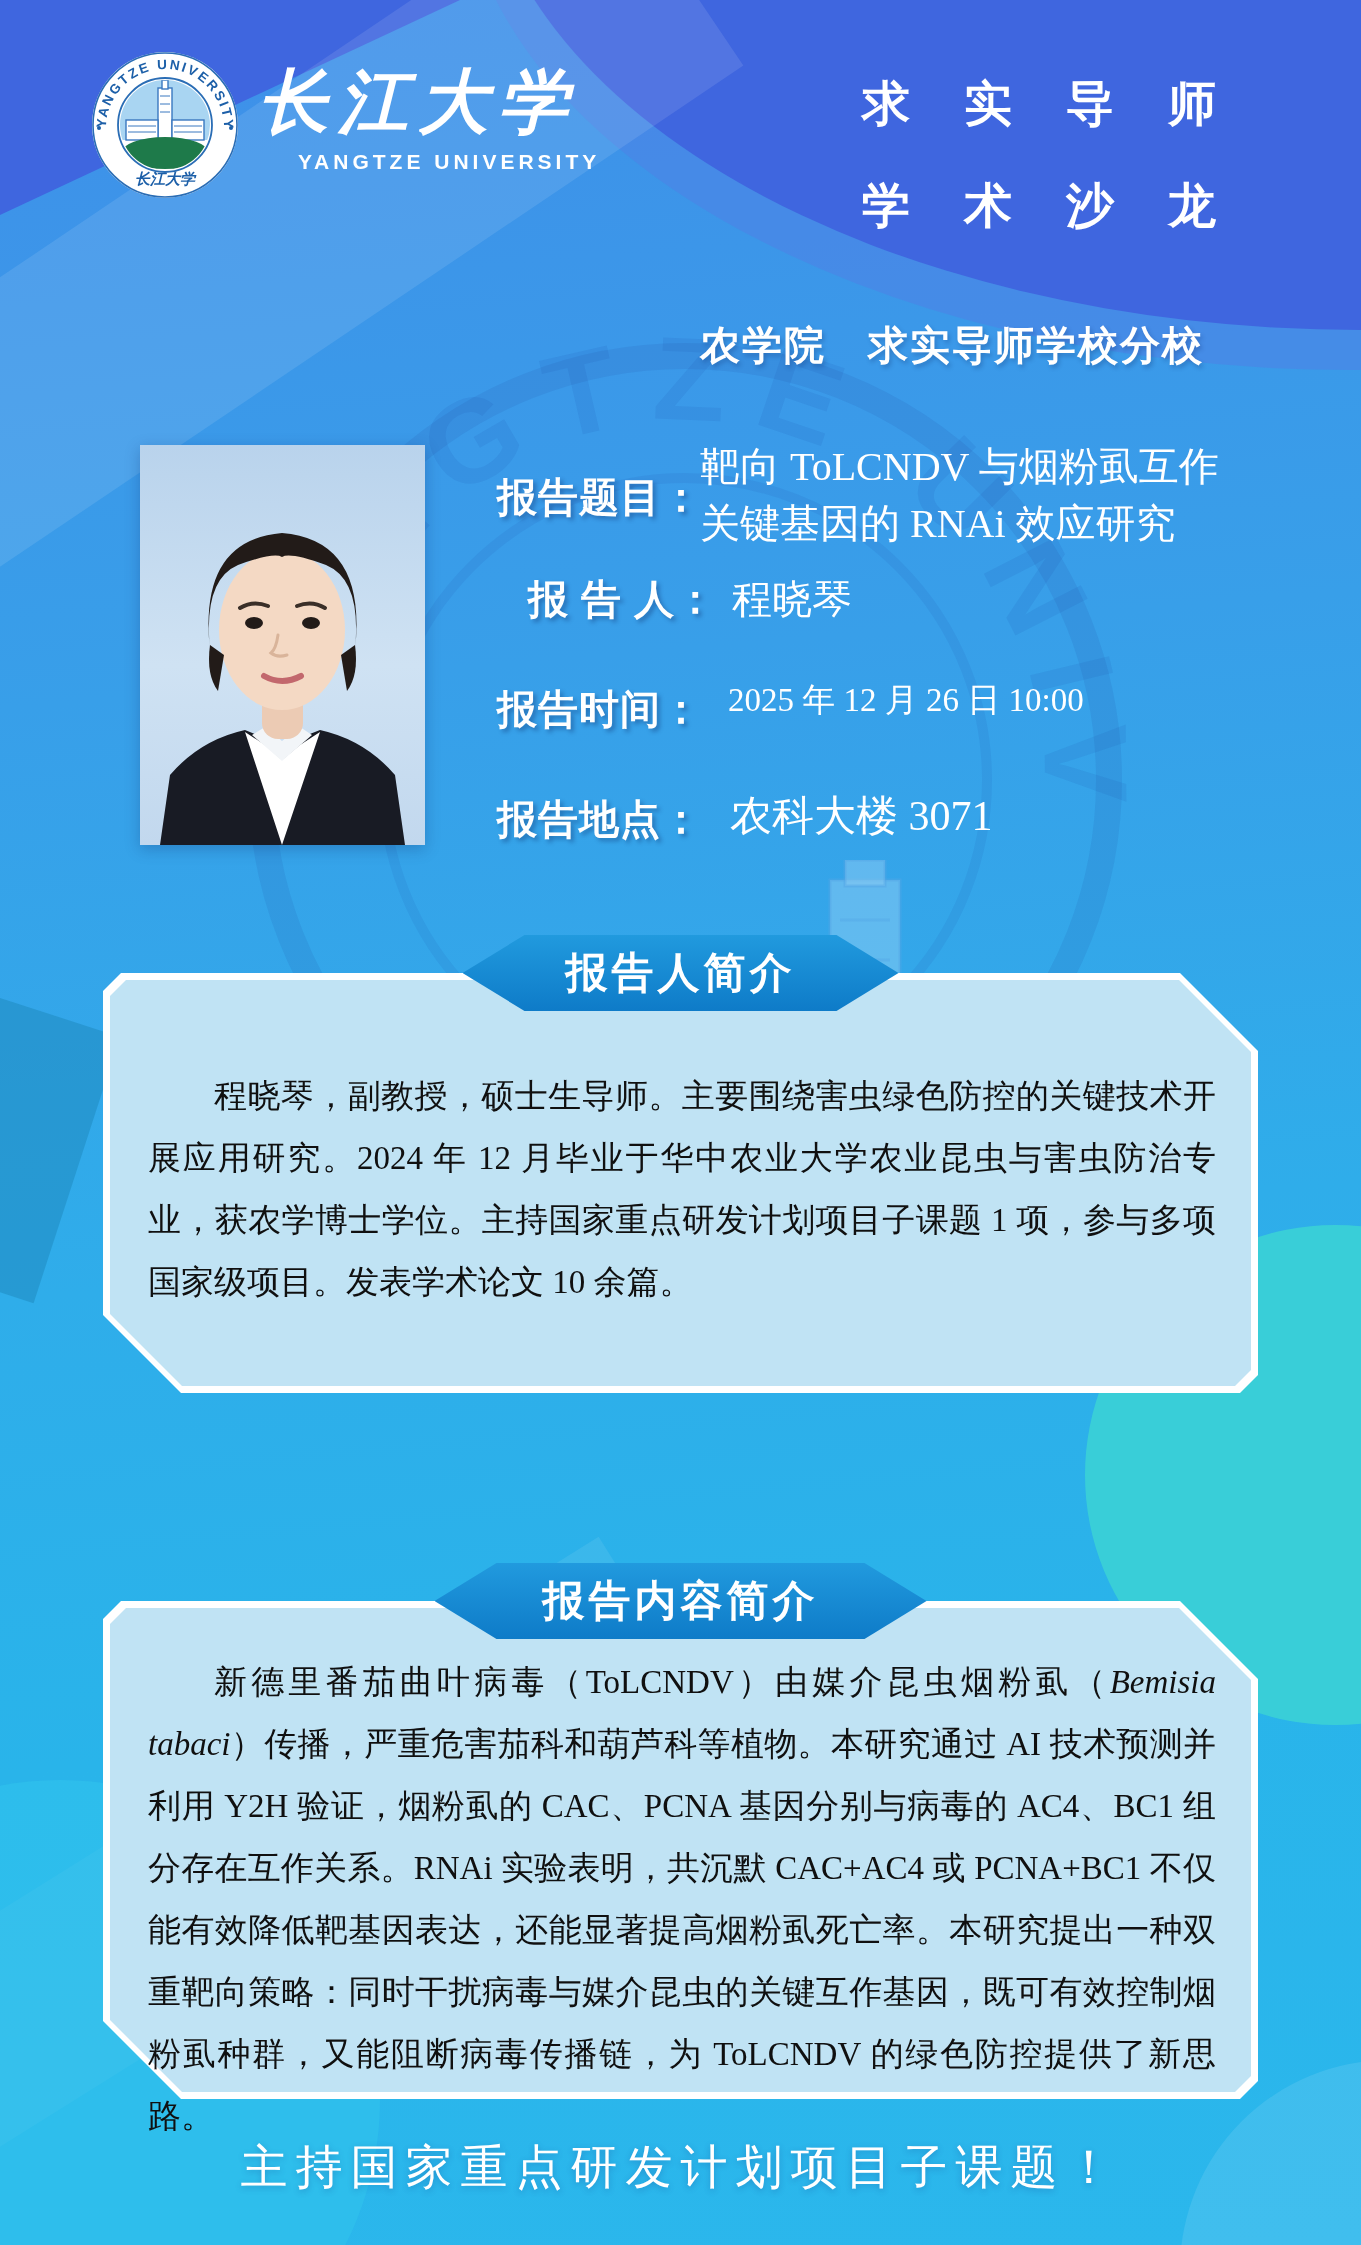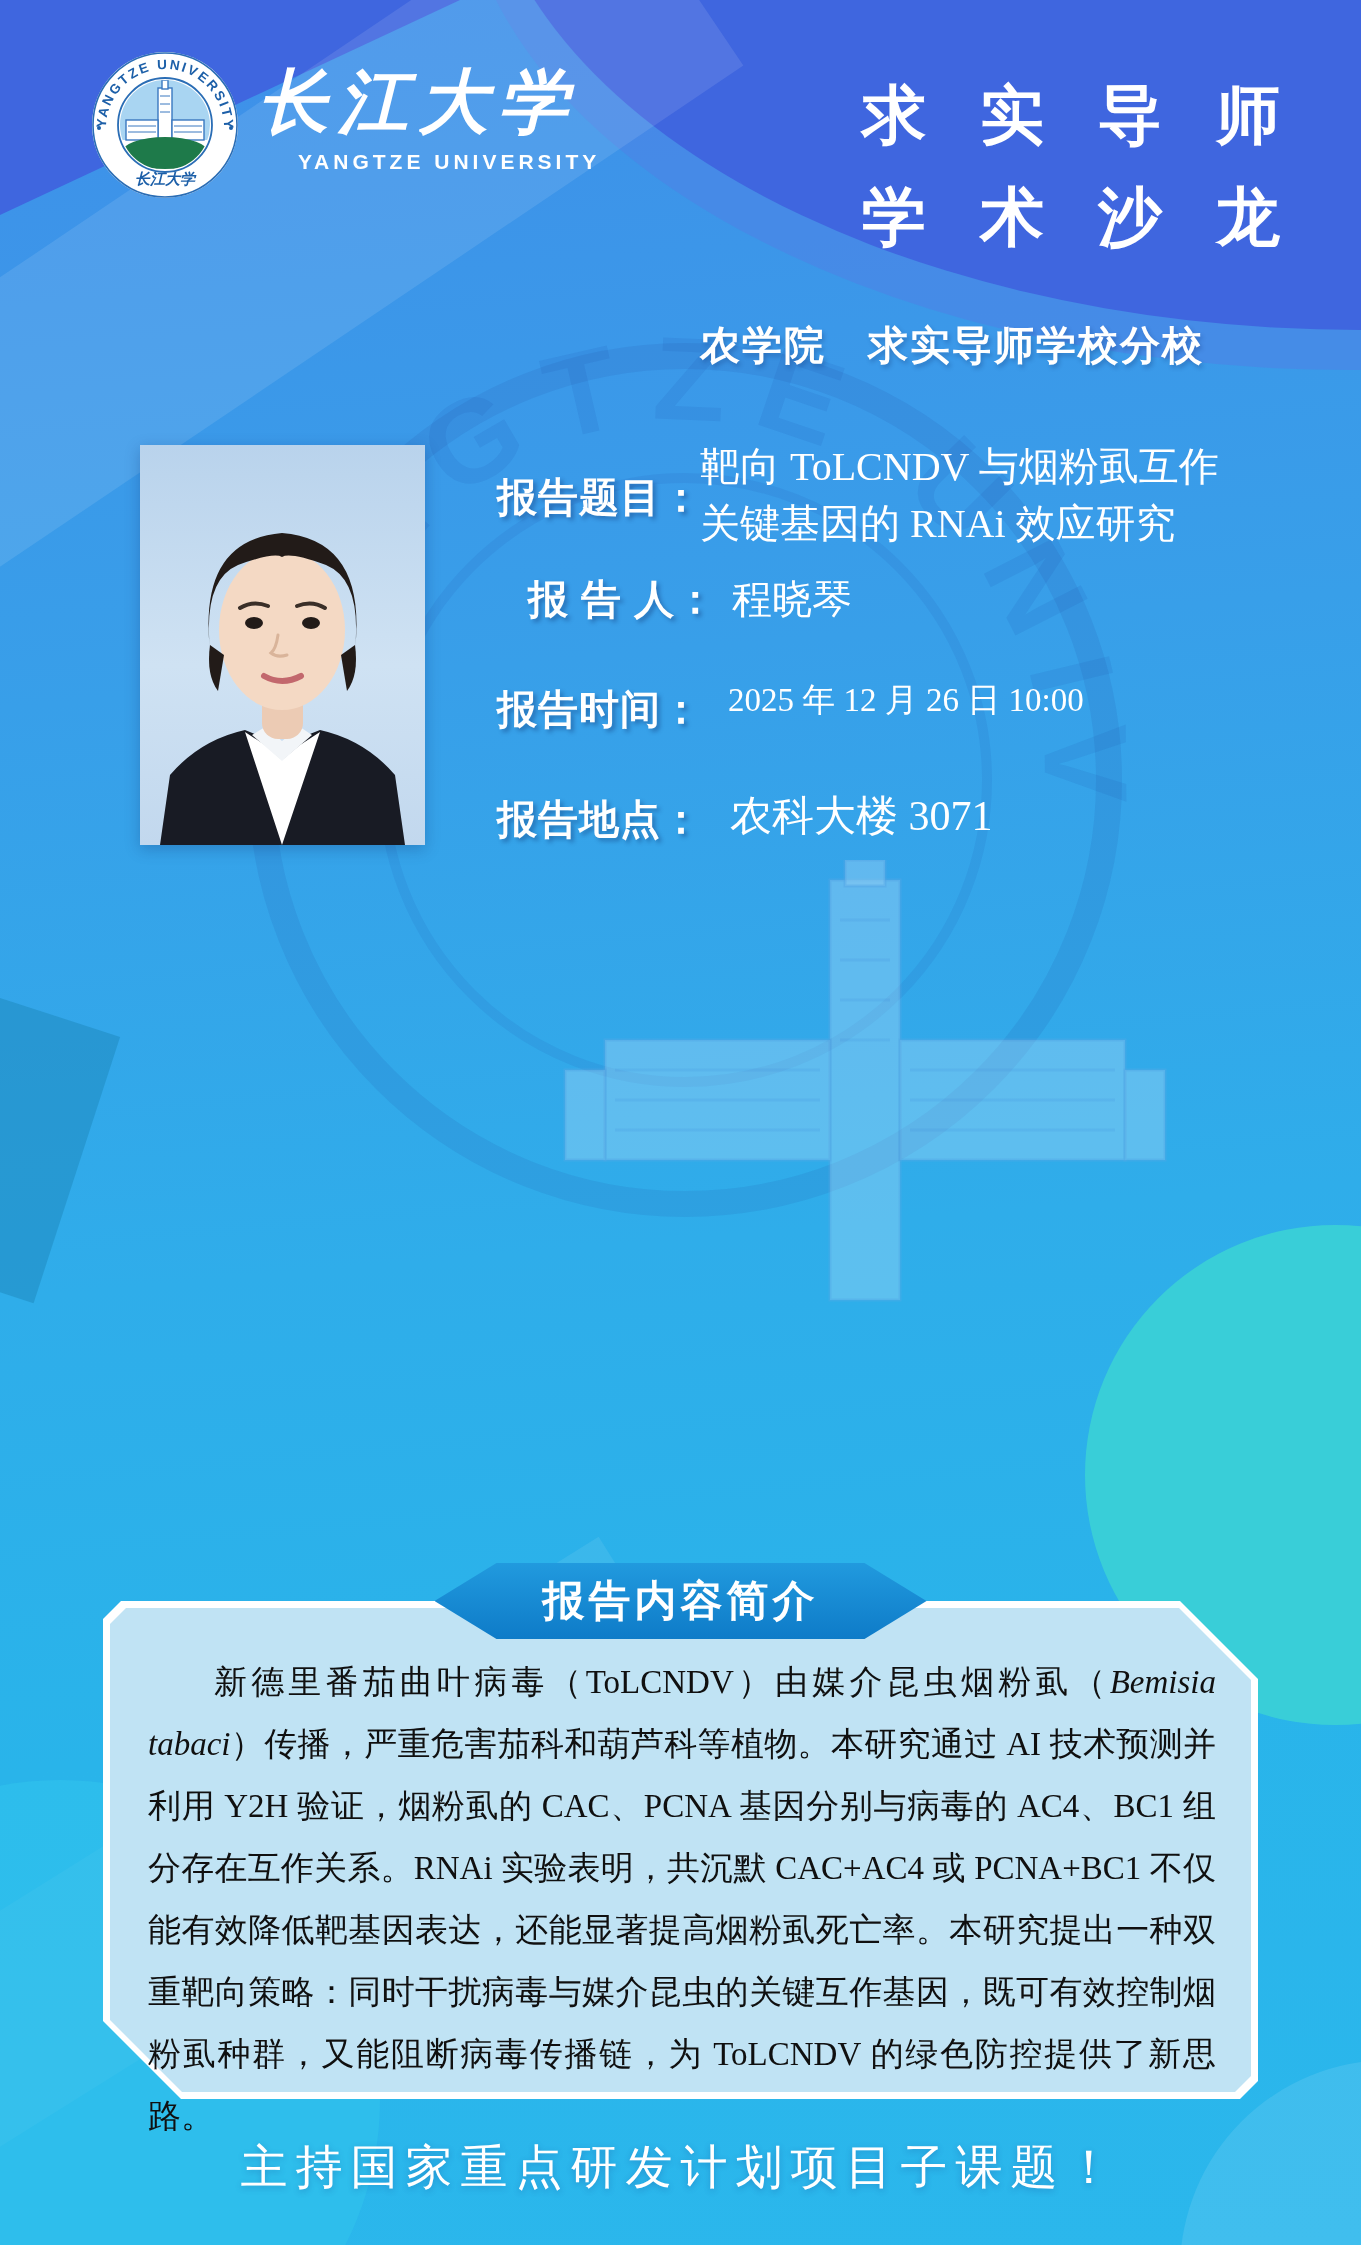--- a/index.html
+++ b/index.html
@@ -26,21 +26,21 @@
                 background:rgba(255,255,255,.10);}
   .bg-dark-chip{left:-50px;top:1010px;width:130px;height:280px;background:#1f8ac0;
                 opacity:.55;transform:rotate(18deg);}
   .seal-watermark{left:225px;top:320px;opacity:1;}
   .building-watermark{left:545px;top:860px;opacity:.45;}
   
   .logo-svg{left:90px;top:50px;}
   .uni-cn{left:258px;top:56px;font-family:"DejaVu Serif",serif;font-style:italic;font-weight:700;
           font-size:70px;color:#fff;letter-spacing:10px;}
   .uni-en{left:298px;top:150px;font-weight:700;font-size:21px;color:#fff;letter-spacing:4px;}
-  .salon{font-family:"DejaVu Serif",serif;font-weight:700;font-size:64px;color:#fff;
+  .salon{font-family:"DejaVu Serif",serif;font-weight:700;font-size:48px;color:#fff;
          letter-spacing:54px;white-space:nowrap;}
   .salon1{left:862px;top:72px;}
   .salon2{left:862px;top:174px;}
   .org-line{left:700px;top:318px;font-weight:700;font-size:40px;color:#fff;letter-spacing:2px;
             text-shadow:2px 3px 4px rgba(10,30,90,.25);white-space:nowrap;}
   
   .photo{left:140px;top:445px;box-shadow:0 4px 14px rgba(10,30,90,.25);}
   .f-label{font-weight:700;font-size:40px;color:#fff;letter-spacing:1px;white-space:nowrap;
            text-shadow:3px 3px 4px rgba(10,30,90,.35);}
   .f-value{font-family:"Liberation Serif",serif;font-size:40px;color:#fff;white-space:nowrap;}
@@ -210,20 +210,26 @@
 
   <div class="abs f-label lab-person">报 告 人：</div>
   <div class="abs f-value val-person">程晓琴</div>
 
   <div class="abs f-label lab-time">报告时间：</div>
   <div class="abs f-value val-time">2025 年 12 月 26 日 10:00</div>
 
   <div class="abs f-label lab-place">报告地点：</div>
   <div class="abs f-value val-place">农科大楼 3071</div>
 
+  <div class="abs section-box box1">
+    <div class="box-border"></div>
+    <div class="box-fill"></div>
+    <div class="badge badge1">报告人简介</div>
+    <p class="box-par par1">程晓琴，副教授，硕士生导师。主要围绕害虫绿色防控的关键技术开展应用研究。2024 年 12 月毕业于华中农业大学农业昆虫与害虫防治专业，获农学博士学位。主持国家重点研发计划项目子课题 1 项，参与多项国家级项目。发表学术论文 10 余篇。</p>
+  </div>
 
   <div class="abs section-box box2">
     <div class="box-border"></div>
     <div class="box-fill"></div>
     <div class="badge badge2">报告内容简介</div>
     <p class="box-par par2"><span>新德里番茄曲叶病毒（ToLCNDV）由媒介昆虫烟粉虱（</span><span class="species">Bemisia tabaci</span><span>）传播，严重危害茄科和葫芦科等植物。本研究通过 AI 技术预测并利用 Y2H 验证，烟粉虱的 CAC、PCNA 基因分别与病毒的 AC4、BC1 组分存在互作关系。RNAi 实验表明，共沉默 CAC+AC4 或 PCNA+BC1 不仅能有效降低靶基因表达，还能显著提高烟粉虱死亡率。本研究提出一种双重靶向策略：同时干扰病毒与媒介昆虫的关键互作基因，既可有效控制烟粉虱种群，又能阻断病毒传播链，为 ToLCNDV 的绿色防控提供了新思路。</span></p>
   </div>
 
   <div class="abs footer-msg">主持国家重点研发计划项目子课题！</div>
 

